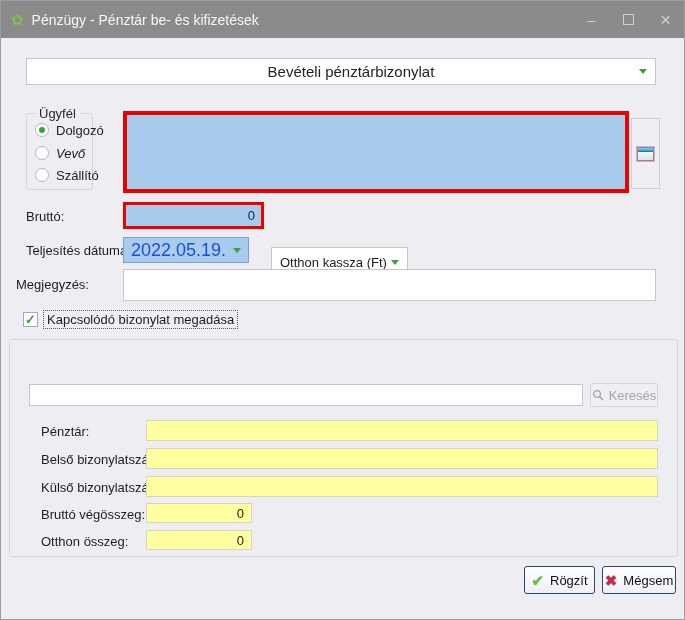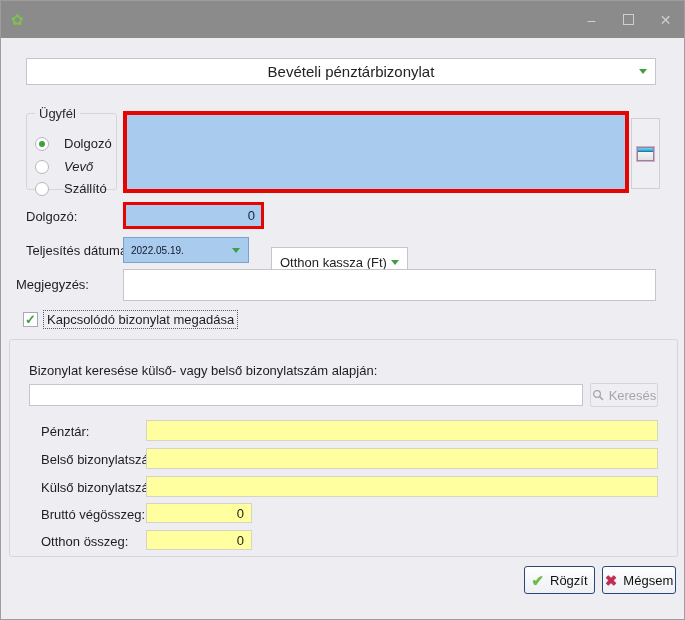--- a/index.html
+++ b/index.html
@@ -17,35 +17,35 @@
   
   .lbl{position:absolute;font-size:13px;color:#1d1d1f;white-space:nowrap;}
   .combo{position:absolute;background:#fff;border:1px solid #c6c5ce;display:flex;align-items:center;}
   .combo-text{flex:1;font-size:13px;color:#222;padding:0 8px;white-space:nowrap;overflow:hidden;}
   .combo-text.center{text-align:center;font-size:15px;margin-left:36px;}
   .arrow-down{width:0;height:0;border-left:4px solid transparent;border-right:4px solid transparent;border-top:5px solid #3f9f46;margin-right:8px;flex:0 0 auto;}
 
   .groupbox{position:absolute;border:1px solid #d6d5dc;border-radius:3px;}
   .groupbox-label{position:absolute;top:-8px;left:8px;background:#eeedf2;padding:0 4px;font-size:13px;color:#2a2a2c;}
 
-  .radio-row{position:absolute;display:flex;align-items:flex-end;gap:15px;margin-top:13px;}
+  .radio-row{position:absolute;display:flex;align-items:flex-start;gap:7px;}
   .radio{width:14px;height:14px;border-radius:50%;background:#fff;border:1px solid #b6b6bf;position:relative;flex:0 0 auto;}
   .radio.selected::after{content:"";position:absolute;left:3px;top:3px;width:6px;height:6px;border-radius:50%;background:#3aa23d;}
   .radio-label{font-size:13px;color:#1d1d1f;}
 
   .client-box{position:absolute;background:#a9cbee;border:4px solid #e60400;}
   .lookup-btn{position:absolute;background:#efeef3;border:1px solid #cfced9;display:flex;align-items:center;justify-content:center;}
   .win-icon{width:17px;height:14px;border:1px solid #8c8c90;background:linear-gradient(180deg,#ffffff 0%,#e2e2e4 100%);position:relative;display:inline-block;box-shadow:0 0 0 1px #d8a9d0;}
   .win-icon-bar{position:absolute;left:0;top:0;width:100%;height:4px;background:linear-gradient(180deg,#77d4f2 0%,#2f9fd6 100%);border-bottom:1px solid #1d7ab0;}
 
   .red-field{position:absolute;border:3px solid #e60400;background:#a9cbee;display:flex;align-items:center;}
   .amount-input{width:100%;height:100%;border:0;background:transparent;text-align:right;font-size:13px;color:#10233c;padding:0 6px;font-family:"Liberation Sans",sans-serif;outline:none;}
 
   .date-field{position:absolute;background:#a9cbee;border:1px solid #7ba2cc;display:flex;align-items:center;}
-  .date-text{flex:1;font-size:10px;color:#0f172a;padding:0 7px;}
+  .date-text{flex:1;font-size:18px;color:#1d4ed8;padding:0 7px;}
 
   .text-input{position:absolute;background:#fff;border:1px solid #c6c5ce;font-size:13px;color:#222;padding:0 6px;font-family:"Liberation Sans",sans-serif;outline:none;}
 
   .check-row{position:absolute;display:flex;align-items:center;gap:6px;}
   .checkbox{width:15px;height:15px;background:#fff;border:1px solid #a9a9b2;display:flex;align-items:center;justify-content:center;color:#43a047;font-size:13px;font-weight:bold;line-height:1;flex:0 0 auto;}
   .check-label{font-size:13px;color:#1d1d1f;outline:1px dotted #5a5a66;padding:1px 3px;text-align:center;}
 
   .yellow-field{position:absolute;background:#ffff9f;border:1px solid #d6d5c4;display:flex;align-items:center;justify-content:flex-end;font-size:13px;color:#21211a;padding:0 7px;}
 
   .search-btn{position:absolute;background:#efeef3;border:1px solid #d6d5dc;border-radius:2px;display:flex;align-items:center;justify-content:center;gap:5px;color:#a5a5ab;font-size:13px;}
@@ -59,35 +59,36 @@
   .status-text{font-size:13px;color:#1d1d1f;margin-left:5px;}
   .grip{position:absolute;right:2px;bottom:2px;font-size:11px;color:#b3b3bb;letter-spacing:-1px;}
 </style>
 </head>
 <body>
 
 <div class="window">
 
   <div class="titlebar">
     <span class="app-icon">✿</span>
+    <span class="title">Pénzügy - Pénztár be- és kifizetések</span>
     <div class="winbtns">
       <span class="winbtn">–</span>
       <span class="winbtn">
           <span class="maxbox"></span>
         </span>
       <span class="winbtn">✕</span>
     </div>
   </div>
 
   <div class="combo" style="left:25px;top:57px;width:630px;height:27px;">
     <span class="combo-text center">Bevételi pénztárbizonylat</span>
     <span class="arrow-down"></span>
   </div>
 
-  <div class="groupbox" style="left:25px;top:112px;width:91px;height:77px;">
+  <div class="groupbox" style="left:25px;top:112px;width:67px;height:77px;">
     <span class="groupbox-label">Ügyfél</span>
   </div>
   <div class="radio-row" style="left:34px;top:122px;">
     <span class="radio selected"></span>
     <span class="radio-label">Dolgozó</span>
   </div>
   <div class="radio-row" style="left:34px;top:145px;font-style:italic;">
     <span class="radio"></span>
     <span class="radio-label">Vevő</span>
   </div>
@@ -96,21 +97,21 @@
     <span class="radio-label">Szállító</span>
   </div>
 
   <div class="client-box" style="left:122px;top:110px;width:506px;height:82px;"></div>
   <div class="lookup-btn" style="left:630px;top:117px;width:29px;height:71px;">
     <span class="win-icon">
         <span class="win-icon-bar"></span>
       </span>
   </div>
 
-  <div class="lbl" style="left:25px;top:208px;">Dolgozó:</div>
+  <div class="lbl" style="left:25px;top:208px;">Bruttó:</div>
   <div class="red-field" style="left:122px;top:201px;width:141px;height:27px;">
     <input class="amount-input" value="0" style="">
   </div>
   <div class="combo" style="left:270px;top:202px;width:137px;height:31px;margin-top:44px;">
     <span class="combo-text">Otthon kassza (Ft)</span>
     <span class="arrow-down"></span>
   </div>
 
   <div class="lbl" style="left:25px;top:242px;">Teljesítés dátuma:</div>
   <div class="date-field" style="left:122px;top:236px;width:126px;height:26px;">
@@ -120,21 +121,20 @@
 
   <div class="lbl" style="left:15px;top:276px;">Megjegyzés:</div>
   <input class="text-input" style="left: 122px; top: 268px; width: 533px; height: 32px;" value="">
 
   <div class="check-row" style="left:22px;top:310px;">
     <span class="checkbox">✓</span>
     <span class="check-label">Kapcsolódó bizonylat megadása</span>
   </div>
 
   <div class="groupbox" style="left:8px;top:338px;width:669px;height:218px;"></div>
-  <div class="lbl" style="left:28px;top:362px;">Bizonylat keresése külső- vagy belső bizonylatszám alapján:</div>
   <input class="text-input" style="left: 28px; top: 383px; width: 554px; height: 22px;" value="">
   <div class="search-btn" style="left:589px;top:382px;width:68px;height:24px;">
     <svg width="12" height="12" viewBox="0 0 12 12">
       <circle cx="5" cy="5" r="3.4" fill="none" stroke="#a5a5ab" stroke-width="1.3"></circle>
       <line x1="7.6" y1="7.6" x2="11" y2="11" stroke="#a5a5ab" stroke-width="1.5"></line>
     </svg>
     <span>Keresés</span>
   </div>
 
   <div class="lbl" style="left:40px;top:423px;">Pénztár:</div>

